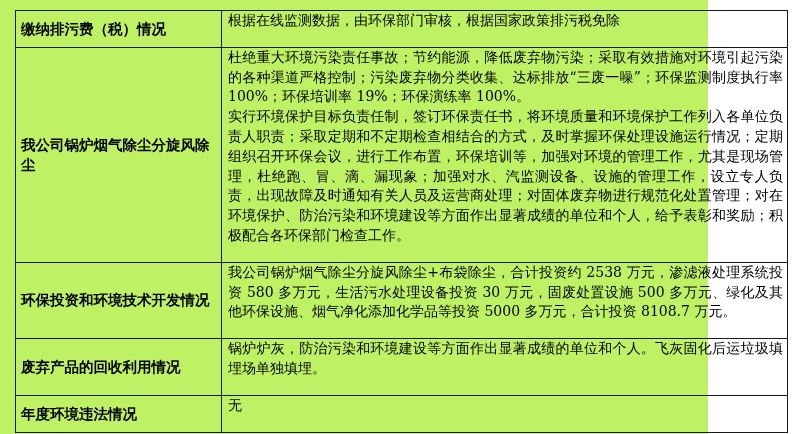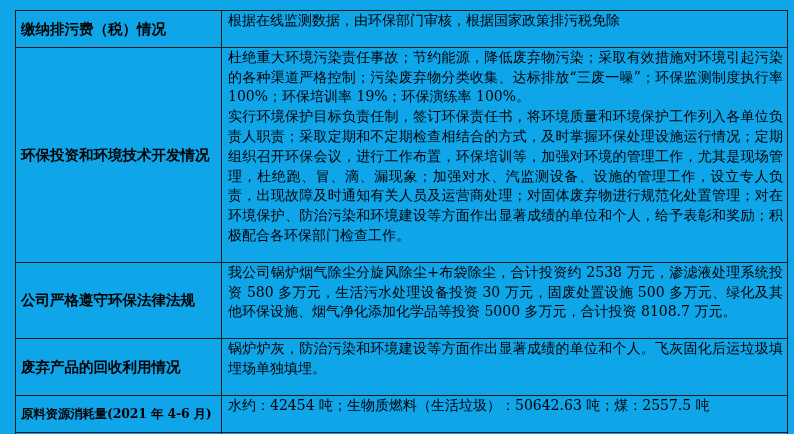--- a/index.html
+++ b/index.html
@@ -7,23 +7,23 @@
     padding: 0;
     background: #ffffff;
     width: 800px;
     height: 434px;
     overflow: hidden;
     font-family: "DejaVu Serif", "Liberation Serif", serif;
     color: #000000;
   }
   .page {
     position: relative;
-    width: 794px;
+    width: 708px;
     height: 434px;
-    background: #0ea5e9;
+    background: #bef264;
   }
   table.report-table {
     border-collapse: collapse;
     position: absolute;
     left: 15px;
     top: 10px;
     width: 773px;
     table-layout: fixed;
   }
   td {
@@ -71,49 +71,41 @@
         <tr class="r1">
       <td class="lbl">
         <div>缴纳排污费（税）情况</div>
       </td>
       <td class="cnt">
         <p class="para">根据在线监测数据，由环保部门审核，根据国家政策排污税免除</p>
       </td>
     </tr>
     <tr class="r3">
       <td class="lbl">
-        <div>环保投资和环境技术开发情况</div>
+        <div>我公司锅炉烟气除尘分旋风除尘</div>
       </td>
       <td class="cnt">
         <p class="para">杜绝重大环境污染责任事故；节约能源，降低废弃物污染；采取有效措施对环境引起污染的各种渠道严格控制；污染废弃物分类收集、达标排放“三废一噪”；环保监测制度执行率 100%；环保培训率 19%；环保演练率 100%。</p>
         <p class="para">实行环境保护目标负责任制，签订环保责任书，将环境质量和环境保护工作列入各单位负责人职责；采取定期和不定期检查相结合的方式，及时掌握环保处理设施运行情况；定期组织召开环保会议，进行工作布置，环保培训等，加强对环境的管理工作，尤其是现场管理，杜绝跑、冒、滴、漏现象；加强对水、汽监测设备、设施的管理工作，设立专人负责，出现故障及时通知有关人员及运营商处理；对固体废弃物进行规范化处置管理；对在环境保护、防治污染和环境建设等方面作出显著成绩的单位和个人，给予表彰和奖励；积极配合各环保部门检查工作。</p>
       </td>
     </tr>
     <tr class="r4">
       <td class="lbl">
-        <div>公司严格遵守环保法律法规</div>
+        <div>环保投资和环境技术开发情况</div>
       </td>
       <td class="cnt">
         <p class="para">我公司锅炉烟气除尘分旋风除尘+布袋除尘，合计投资约 2538 万元，渗滤液处理系统投资 580 多万元，生活污水处理设备投资 30 万元，固废处置设施 500 多万元、绿化及其他环保设施、烟气净化添加化学品等投资 5000 多万元，合计投资 8108.7 万元。</p>
       </td>
     </tr>
     <tr class="r5">
       <td class="lbl">
         <div>废弃产品的回收利用情况</div>
       </td>
       <td class="cnt">
         <p class="para">锅炉炉灰，防治污染和环境建设等方面作出显著成绩的单位和个人。飞灰固化后运垃圾填埋场单独填埋。</p>
-      </td>
-    </tr>
-    <tr class="r6">
-      <td class="lbl small">
-        <div>原料资源消耗量(2021 年 4-6 月)</div>
-      </td>
-      <td class="cnt">
-        <p class="para">水约：42454 吨；生物质燃料（生活垃圾）：50642.63 吨；煤：2557.5 吨</p>
       </td>
     </tr>
     <tr class="r8">
       <td class="lbl">
         <div>年度环境违法情况</div>
       </td>
       <td class="cnt">
         <p class="para">无</p>
       </td>
     </tr>

